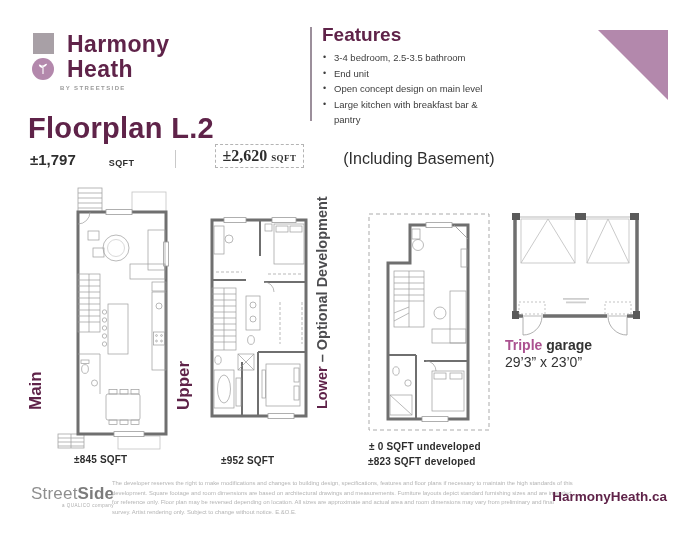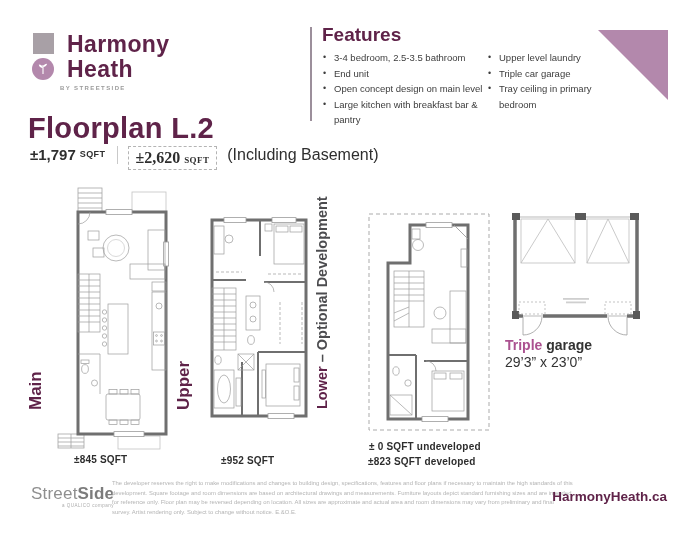--- a/index.html
+++ b/index.html
@@ -28,21 +28,21 @@
   .features-col.c1{left:334px;width:162px;}
   .features-col.c2{left:499px;width:112px;}
   .features-col li{list-style:none;position:relative;line-height:15.5px;}
   .features-col li::before{content:"\2022";position:absolute;left:-11px;color:#3d3d3d;font-size:9px;}
 
   .corner-triangle{position:absolute;left:598px;top:30px;width:70px;height:70px;background:var(--accent-mauve);
     -webkit-clip-path:polygon(0 0,100% 0,100% 100%);clip-path:polygon(0 0,100% 0,100% 100%);}
 
   
   .plan-title{position:absolute;left:28px;top:112px;font-size:29px;font-weight:800;color:var(--brand-purple);letter-spacing:.3px;}
-  .sqft-row{position:absolute;left:30px;top:146px;height:22px;display:flex;align-items:flex-start;color:#2e2e2e;}
+  .sqft-row{position:absolute;left:30px;top:146px;height:22px;display:flex;align-items:flex-end;color:#2e2e2e;gap:29px;}
   .sqft-value{font-size:15px;font-weight:800;}
   .sqft-unit{font-size:9px;font-weight:800;margin-left:4px;margin-top:3px;letter-spacing:.4px;}
   .sqft-divider{width:1px;height:18px;background:#c9c9c9;margin:0 10px 0 12px;}
   .sqft-total-box{display:flex;align-items:center;border:1px dashed #b4b4b4;padding:2px 7px 2px 6px;font-family:Liberation Serif, serif;}
   .sqft-total-box .sqft-value{font-size:16px;}
   .sqft-note{font-size:16px;font-weight:400;margin-left:10px;}
 
   
   .floor-label{position:absolute;transform:rotate(-90deg);transform-origin:0 100%;font-weight:800;color:var(--brand-purple);white-space:nowrap;}
   .floor-label.main{left:46px;top:390px;width:100px;height:20px;font-size:17px;}
@@ -89,25 +89,20 @@
   <div class="brand-line l2">Heath</div>
   <div class="brand-tagline">BY STREETSIDE</div>
 
   <div class="features-divider"></div>
   <div class="features-title">Features</div>
   <ul class="features-col c1">
     <li>3-4 bedroom, 2.5-3.5 bathroom</li>
     <li>End unit</li>
     <li>Open concept design on main level</li>
     <li>Large kitchen with breakfast bar &amp; pantry</li>
-  </ul>
-  <ul class="features-col c2">
-    <li>Upper level laundry</li>
-    <li>Triple car garage</li>
-    <li>Tray ceiling in primary bedroom</li>
   </ul>
   <div class="corner-triangle"></div>
 
   <div class="plan-title">Floorplan L.2</div>
   <div class="sqft-row">
     <span class="sqft-value">±1,797</span>
     <span class="sqft-unit">SQFT</span>
     <span class="sqft-divider"></span>
     <span class="sqft-total-box">
       <span class="sqft-value">±2,620</span>

